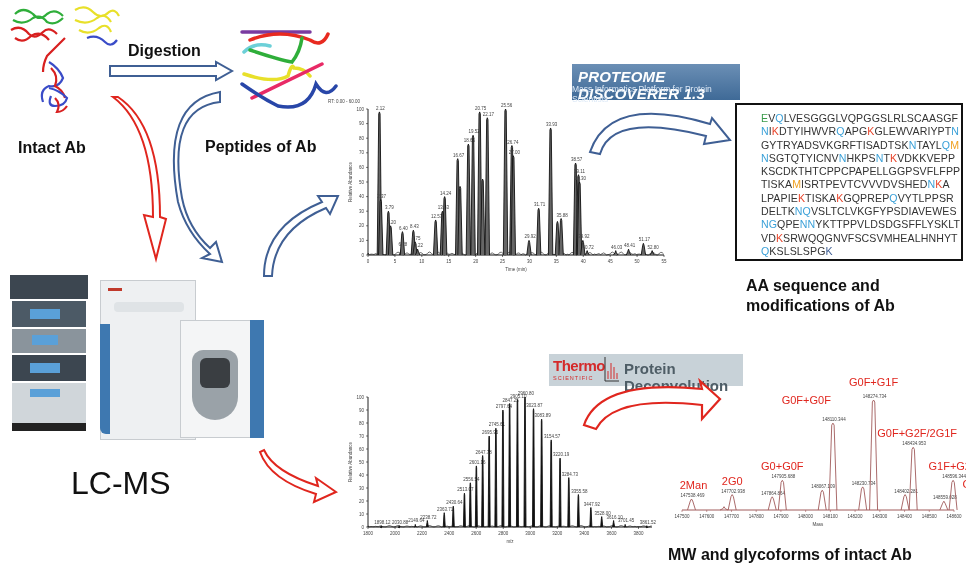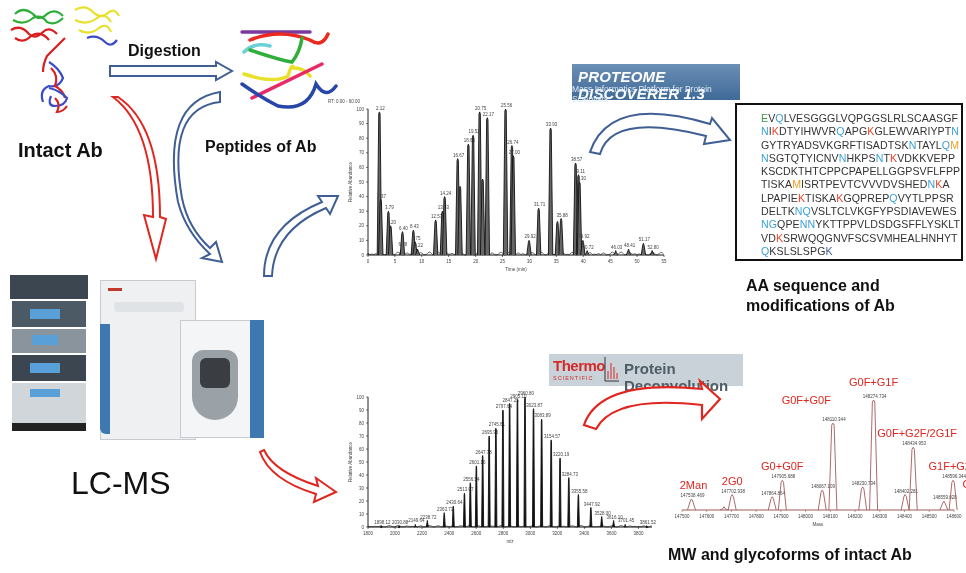--- a/index.html
+++ b/index.html
@@ -33,21 +33,21 @@
       <path d="M70 18 q12 6 22 -2 q8 -6 14 4" stroke="#e8e02a"></path>
       <path d="M74 28 q10 6 20 -2 q8 -6 12 4" stroke="#e8e02a"></path>
       <path d="M82 36 q10 -4 18 4 q6 6 12 -2" stroke="#3a4cc8"></path>
       <path d="M60 36 q-10 10 -18 18 q-4 8 -4 16" stroke="#d82020"></path>
       <path d="M44 60 q10 6 14 16 q-4 10 -14 8 q-10 4 -6 16" stroke="#3a4cc8"></path>
       <path d="M46 66 q8 8 4 18 q8 4 10 12" stroke="#d82020"></path>
       <path d="M44 86 q10 2 18 10 q-2 8 -12 8 q-8 0 -4 -10" stroke="#3a4cc8"></path>
       <path d="M50 96 q6 6 2 14 q6 0 10 -6" stroke="#d82020"></path>
     </g>
   </svg>
-  <div class="lbl" style="left:18px;top:139px;font-size:20px;">Intact Ab</div>
+  <div class="lbl" style="left:18px;top:139px;font-size:16px;">Intact Ab</div>
 
   <svg width="130" height="20" style="left:108px;top:62px;">
     <path d="M2 4 H108 V0 L124 9 L108 18 V14 H2 Z" fill="#fff" stroke="#3f5f94" stroke-width="2"></path>
   </svg>
   <div class="lbl" style="left:128px;top:42px;font-size:16px;">Digestion</div>
 
   <svg width="100" height="90" style="left:240px;top:26px;">
     <g fill="none" stroke-width="3.5" stroke-linecap="round">
       <path d="M2 6 H70" stroke="#7a3aa0"></path>
       <path d="M10 14 q30 -12 60 0 q12 8 18 -6" stroke="#e82a20"></path>

